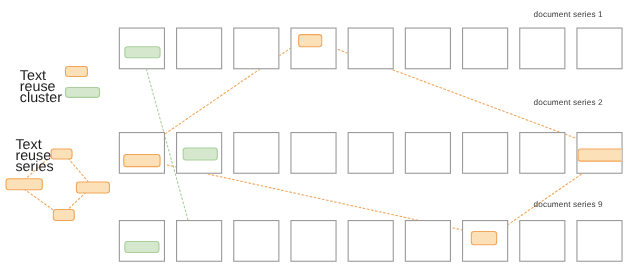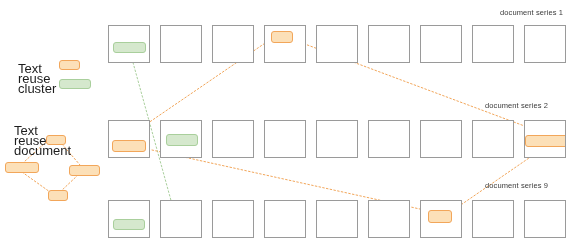--- a/index.html
+++ b/index.html
@@ -92,35 +92,35 @@
       </g>
     <g id="cluster-edges">
         <line x1="46" y1="142" x2="24" y2="162" stroke="#f2a65a" stroke-width="1" stroke-dasharray="1.6 2.2" stroke-linecap="round"></line>
         <line x1="62" y1="144" x2="80" y2="165" stroke="#f2a65a" stroke-width="1" stroke-dasharray="1.6 2.2" stroke-linecap="round"></line>
         <line x1="22" y1="172" x2="50" y2="192" stroke="#f2a65a" stroke-width="1" stroke-dasharray="1.6 2.2" stroke-linecap="round"></line>
         <line x1="78" y1="175" x2="60" y2="192" stroke="#f2a65a" stroke-width="1" stroke-dasharray="1.6 2.2" stroke-linecap="round"></line>
       </g>
   </svg>
 
   <div id="series-layer">
-      <div class="series-label" style="left: 500px; top: 8px; text-align: center;">document series 1</div>
+      <div class="series-label" style="left: 485px; top: 8px; text-align: center;">document series 1</div>
       <div class="doc-box" style="left: 108px; top: 25px; width: 42px; height: 38px;">
         <div class="passage green" style="left: 4px; top: 16px; width: 33px; height: 11px;"></div>
       </div>
       <div class="doc-box" style="left: 160px; top: 25px; width: 42px; height: 38px;"></div>
       <div class="doc-box" style="left: 212px; top: 25px; width: 42px; height: 38px;"></div>
       <div class="doc-box" style="left: 264px; top: 25px; width: 42px; height: 38px;">
         <div class="passage orange" style="left: 6px; top: 5px; width: 22px; height: 12px;"></div>
       </div>
       <div class="doc-box" style="left: 316px; top: 25px; width: 42px; height: 38px;"></div>
       <div class="doc-box" style="left: 368px; top: 25px; width: 42px; height: 38px;"></div>
       <div class="doc-box" style="left: 420px; top: 25px; width: 42px; height: 38px;"></div>
       <div class="doc-box" style="left: 472px; top: 25px; width: 42px; height: 38px;"></div>
       <div class="doc-box" style="left: 524px; top: 25px; width: 42px; height: 38px;"></div>
-      <div class="series-label" style="left: 485px; top: 101px;">document series 2</div>
+      <div class="series-label" style="left: 485px; top: 88px;">document series 2</div>
       <div class="doc-box" style="left: 108px; top: 120px; width: 42px; height: 38px;">
         <div class="passage orange" style="left: 3px; top: 19px; width: 34px; height: 12px;"></div>
       </div>
       <div class="doc-box" style="left: 160px; top: 120px; width: 42px; height: 38px;">
         <div class="passage green" style="left: 5px; top: 13px; width: 32px; height: 12px;"></div>
       </div>
       <div class="doc-box" style="left: 212px; top: 120px; width: 42px; height: 38px;"></div>
       <div class="doc-box" style="left: 264px; top: 120px; width: 42px; height: 38px;"></div>
       <div class="doc-box" style="left: 316px; top: 120px; width: 42px; height: 38px;"></div>
       <div class="doc-box" style="left: 368px; top: 120px; width: 42px; height: 38px;"></div>
@@ -151,21 +151,21 @@
       <div>cluster</div>
     </div>
   <div id="legend-passage-swatches">
       <div class="legend-swatch orange" style="left: 59px; top: 60px; width: 21px; height: 10px;"></div>
       <div class="legend-swatch green" style="left: 59px; top: 79px; width: 32px; height: 10px;"></div>
     </div>
 
   <div class="legend-text" id="legend-cluster-label" style="left: 14px; top: 126px;">
       <div>Text</div>
       <div>reuse</div>
-      <div>document</div>
+      <div>series</div>
     </div>
   <div id="legend-cluster-nodes">
       <div class="legend-swatch orange" style="left: 46px; top: 135px; width: 20px; height: 10px;"></div>
       <div class="legend-swatch orange" style="left: 5px; top: 162px; width: 34px; height: 11px;"></div>
       <div class="legend-swatch orange" style="left: 69px; top: 165px; width: 31px; height: 11px;"></div>
       <div class="legend-swatch orange" style="left: 48px; top: 190px; width: 20px; height: 11px;"></div>
     </div>
 
 </div>
 

